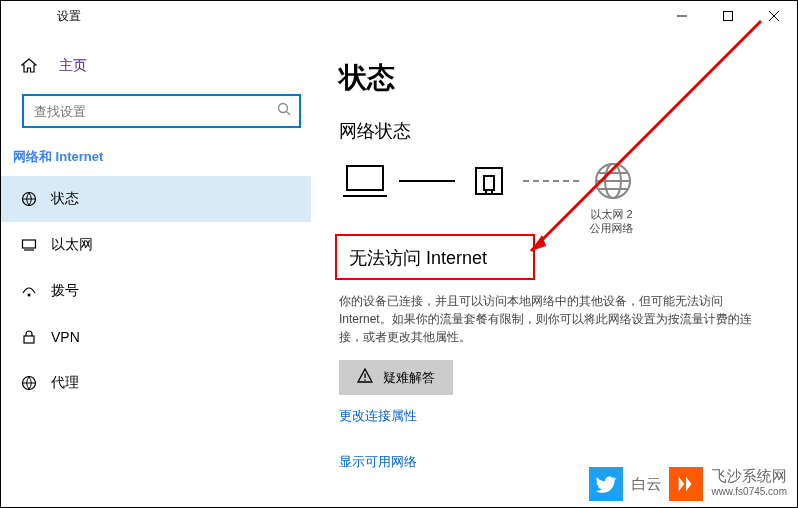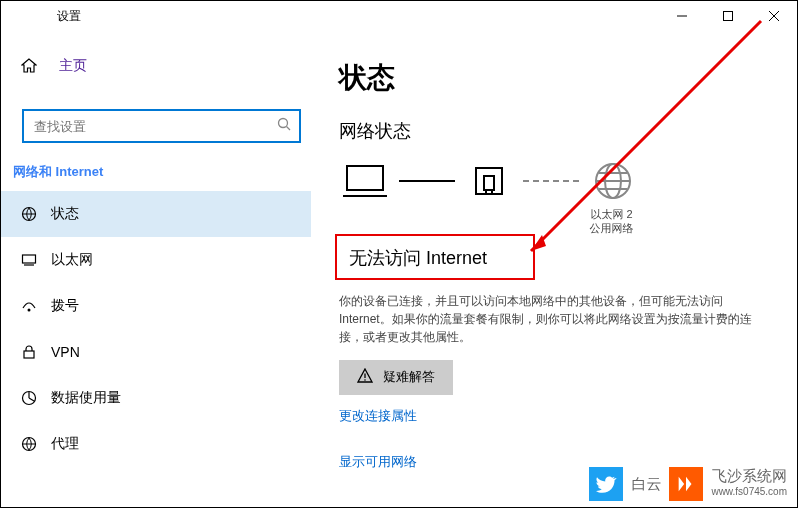--- a/index.html
+++ b/index.html
@@ -7,50 +7,50 @@
   .titlebar { height: 30px; display: flex; align-items: center; justify-content: space-between; padding-left: 12px; margin-left: 44px; }
   .titlebar-title { font-size: 12px; color: #000; }
   .titlebar-controls { display: flex; height: 100%; }
   .titlebar-btn { width: 46px; display: flex; align-items: center; justify-content: center; }
   .titlebar-btn svg { display: block; }
   .content { display: flex; height: calc(100% - 30px); }
   .sidebar { width: 310px; padding: 0; background: #fff; }
   .home-row { display: flex; align-items: center; height: 46px; padding-left: 18px; margin-top: 12px; }
   .home-row .icon { width: 20px; display: flex; justify-content: center; }
   .home-row .label { margin-left: 20px; font-size: 14px; color: #4c1d95; }
-  .search-wrap { margin: 20px 10px 0 10px; padding-left: 11px; }
+  .search-wrap { margin: 5px 10px 0 10px; padding-left: 11px; }
   .search-input { width: 100%; height: 34px; border: 2px solid #0078d4; padding: 0 32px 0 10px; font-size: 13px; outline: none; }
   .search-inner { position: relative; }
   .search-inner .search-icon { position: absolute; right: 10px; top: 50%; transform: translateY(-50%); }
   .category-title { font-size: 13px; font-weight: 600; color: #3b82f6; padding: 20px 0 10px 12px; }
   .nav-item { display: flex; align-items: center; height: 46px; padding-left: 18px; cursor: pointer; }
   .nav-item.selected { background: #d9eaf7; }
   .nav-item .icon { width: 20px; display: flex; justify-content: center; }
   .nav-item .label { margin-left: 12px; font-size: 14px; color: #000; }
   .main { flex: 1; padding: 28px 28px 0 28px; position: relative; }
   .page-title { font-size: 28px; font-weight: 600; margin-bottom: 22px; }
   .section-title { font-size: 18px; font-weight: 500; margin-bottom: 18px; }
   .net-diagram { display: flex; align-items: center; gap: 0; margin-bottom: 6px; }
   .net-node { width: 52px; display: flex; flex-direction: column; align-items: center; }
   .net-line { flex: 0 0 56px; height: 2px; background: #000; margin: 0 8px; }
   .net-line.dashed { background: transparent; border-top: 2px dashed #888; height: 0; }
   .net-labels { text-align: center; font-size: 11px; line-height: 14px; color: #444; margin-left: 115px; margin-bottom: 3px; }
   .red-box { border: 2px solid #e60000; padding: 10px 12px 8px 12px; margin: -4px 0 12px -4px; max-width: 200px; }
   .red-inner { color: #000; font-size: 18px; }
   .desc { font-size: 12px; color: #444; line-height: 18px; max-width: 420px; margin-bottom: 14px; }
-  .troubleshoot-btn { display: inline-flex; gap: 10px; background: #ccc; border: none; padding: 8px 18px; font-size: 13px; }
+  .troubleshoot-btn { display: inline-flex; align-items: center; gap: 10px; background: #ccc; border: none; padding: 8px 18px; font-size: 13px; }
   .link { color: #0066cc; font-size: 13px; display: block; cursor: pointer; }
   .link1 { margin-top: 12px; }
   .link2 { margin-top: 28px; }
   .arrow-svg { position: absolute; left: 340px; top: 0; pointer-events: none; }
   .watermark { position: absolute; right: 10px; bottom: 6px; display: flex; align-items: center; gap: 8px; }
   .wm-box { width: 34px; height: 34px; display: flex; align-items: center; justify-content: center; }
   .wm-blue { background: #1da1f2; }
   .wm-orange { background: #ff5a00; }
-  .wm-text { font-size: 15px; color: #666; line-height: 16px; text-align: right; }
+  .wm-text { font-size: 15px; color: #666; line-height: 16px; text-align: center; }
   .wm-text small { font-size: 10px; display: block; }
 </style>
 </head>
 <body>
 
 <div class="titlebar">
   <span class="titlebar-title">设置</span>
   <div class="titlebar-controls">
     <div class="titlebar-btn">
       <svg width="10" height="10">
@@ -127,29 +127,20 @@
             <rect x="3" y="7" width="10" height="7" fill="none" stroke="#000" stroke-width="1.2"></rect>
             <path d="M5 7 V5 a3 3 0 0 1 6 0 V7" fill="none" stroke="#000" stroke-width="1.2"></path>
           </svg>
       </span>
       <span class="label">VPN</span>
     </div>
     <div class="nav-item">
       <span class="icon">
         <svg width="16" height="16" viewBox="0 0 16 16">
             <circle cx="8" cy="8" r="6.5" fill="none" stroke="#000" stroke-width="1.2"></circle>
-            <path d="M8 8 L8 2 M8 8 L13 11" stroke="#000" stroke-width="1.2"></path>
-          </svg>
-      </span>
-      <span class="label">数据使用量</span>
-    </div>
-    <div class="nav-item">
-      <span class="icon">
-        <svg width="16" height="16" viewBox="0 0 16 16">
-            <circle cx="8" cy="8" r="6.5" fill="none" stroke="#000" stroke-width="1.2"></circle>
             <path d="M2 8 h12 M8 2 a9 9 0 0 1 0 12 M8 2 a9 9 0 0 0 0 12" fill="none" stroke="#000" stroke-width="1"></path>
           </svg>
       </span>
       <span class="label">代理</span>
     </div>
   </div>
 
   <div class="main">
     <div class="page-title">状态</div>
     <div class="section-title">网络状态</div>

